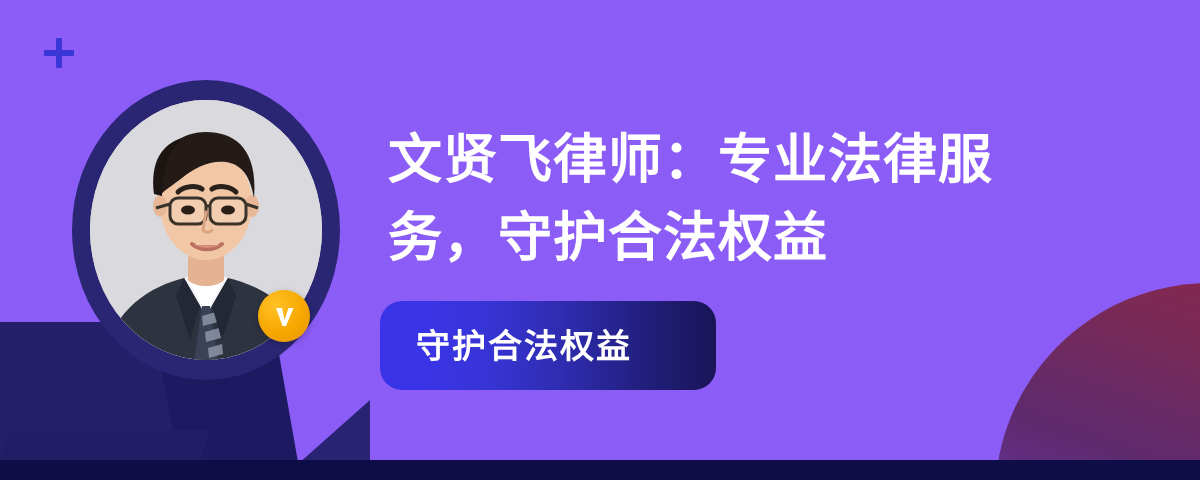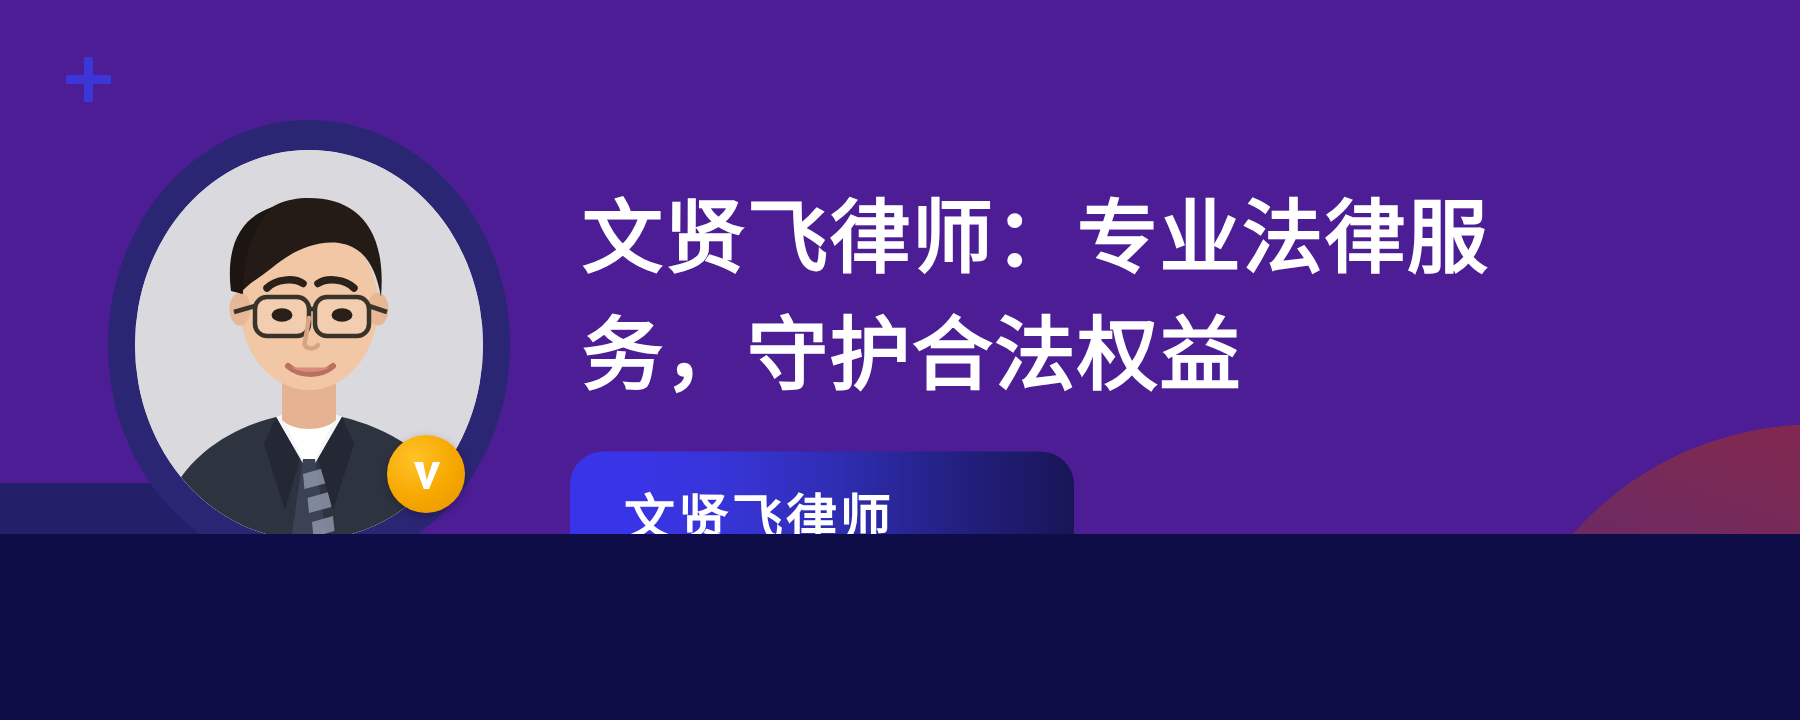--- a/index.html
+++ b/index.html
@@ -8,23 +8,23 @@
     padding: 0;
     background: #0f0d47;
   }
   body {
     font-family: "Liberation Sans", "DejaVu Sans", sans-serif;
   }
 
   .banner {
     position: relative;
     width: 1200px;
-    height: 356px;
+    height: 460px;
     overflow: hidden;
-    background: #4c1d95;
+    background: #8b5cf6;
   }
 
   
   .bg-layer {
     position: absolute;
     inset: 0;
     overflow: hidden;
   }
 
   
@@ -261,16 +261,16 @@
       </svg>
     </div>
   </div>
 
   <div class="content">
     <h1 class="headline">文贤飞律师：专业法律服
 务，守护合法权益</h1>
   </div>
 
   <div class="name-pill">
-    <span class="name-pill-label">文贤飞律师</span>
+    <span class="name-pill-label">守护合法权益</span>
   </div>
 
 </div>
 
 </body></html>

